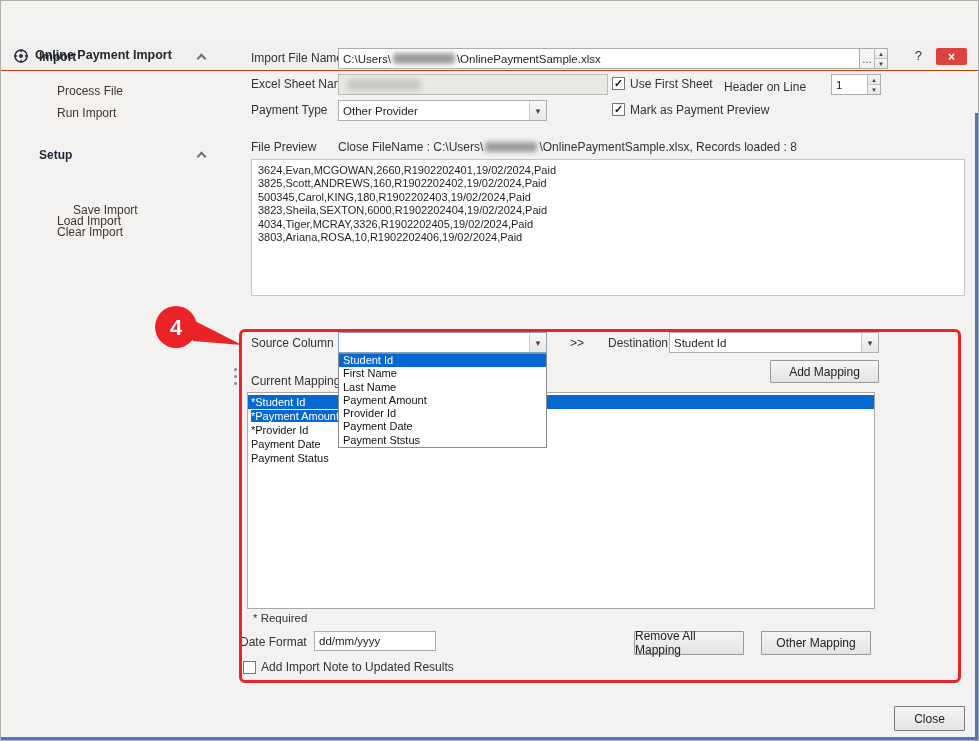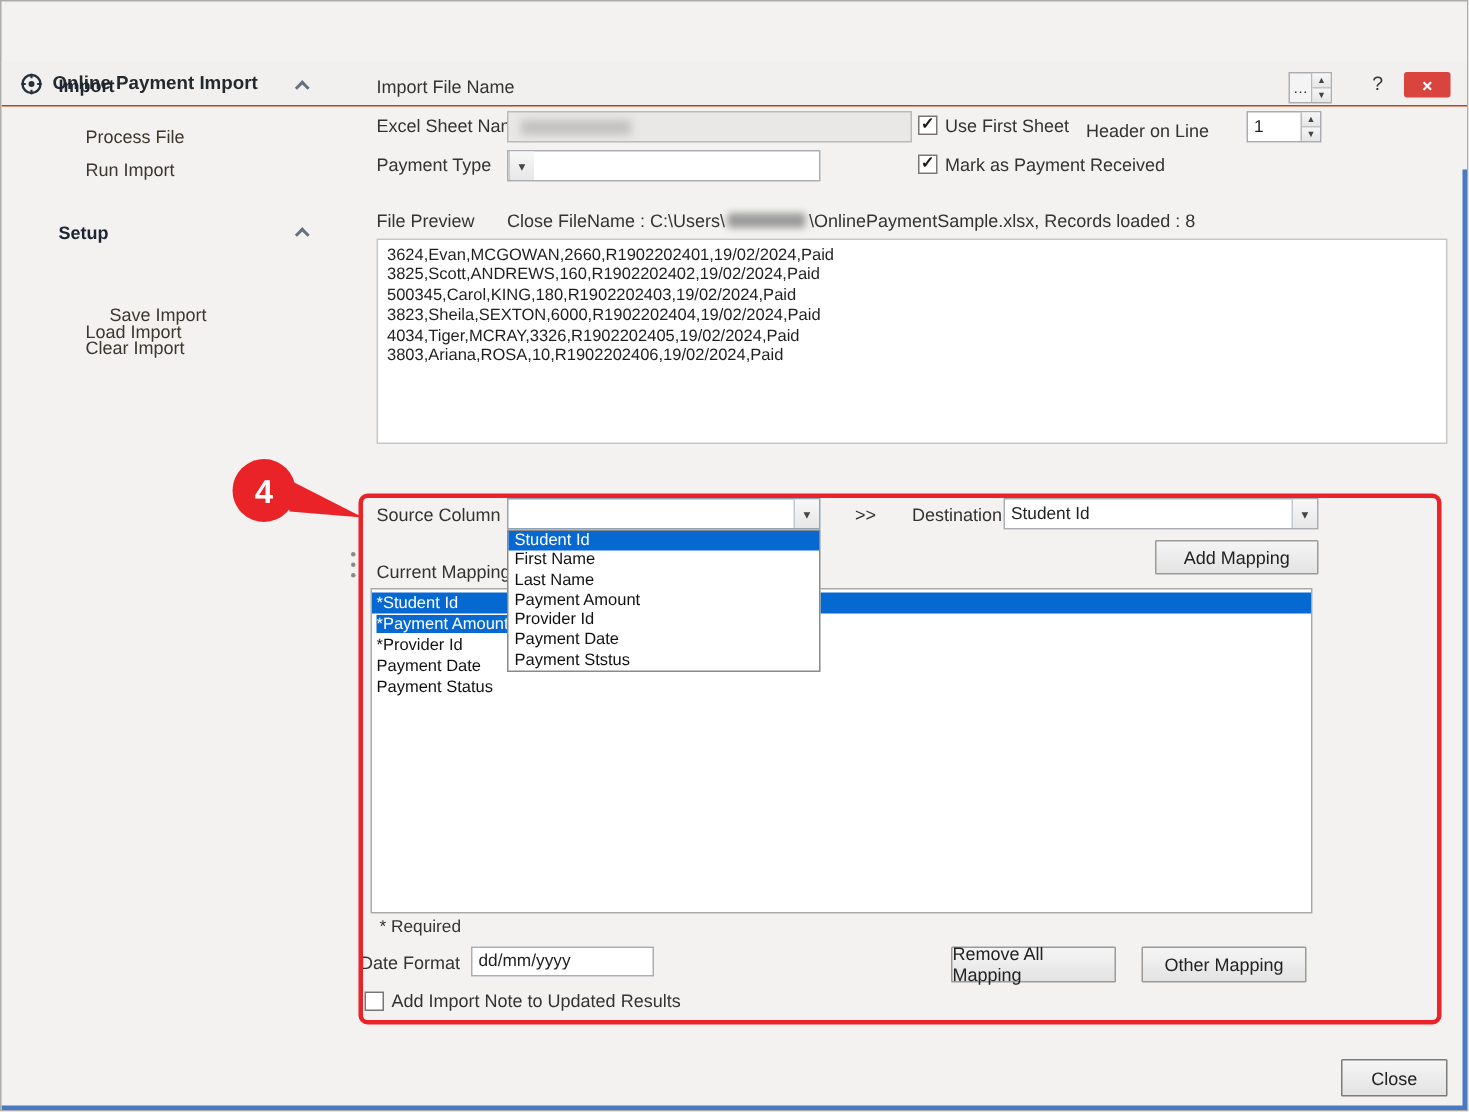--- a/index.html
+++ b/index.html
@@ -115,20 +115,25 @@
 
   <div class="side-header" style="top:147px;">
     <span>Setup</span>
     <span class="chev"></span>
   </div>
   <div class="side-item" style="top:180px;margin-top:33px;">Load Import</div>
   <div class="side-item" style="top:202px;margin-left:16px;">Save Import</div>
   <div class="side-item" style="top:224px;">Clear Import</div>
 
   <div class="lbl" style="left:250px; top:50px;">Import File Name</div>
+  <div class="textbox" style="left:337px; top:47px; width:522px;">
+    <span>C:\Users\</span>
+      <span class="redact"></span>
+      <span>\OnlinePaymentSample.xlsx</span>
+  </div>
   <div class="abs" style="left:858px; top:47px; height:21px; display:flex; border:1px solid #abadb3; background:#f4f4f4;">
     <div style="width:14px; display:flex; align-items:flex-end; justify-content:center; font-size:10px; color:#333; padding-bottom:3px;">
         <span>…</span>
       </div>
     <div class="spin-col" style="height:19px;">
       <div class="spin-cell">
           <span>▲</span>
         </div>
       <div class="spin-cell">
           <span>▼</span>
@@ -152,26 +157,27 @@
           <span>▲</span>
         </div>
       <div class="spin-cell">
           <span>▼</span>
         </div>
     </div>
   </div>
 
   <div class="lbl" style="left:250px; top:102px;">Payment Type</div>
   <div class="combo" style="left:337px; top:99px; width:209px; border-color:#abadb3;">
+    <div class="val">Other Provider</div>
     <div class="dd-btn">▾</div>
   </div>
   <div class="checkbox" style="left:611px; top:102px;">
       <span>✓</span>
     </div>
-  <div class="lbl" style="left:629px; top:102px;">Mark as Payment Received</div>
+  <div class="lbl" style="left:629px; top:102px;">Mark as Payment Preview</div>
 
   <div class="lbl" style="left:250px; top:139px;">File Preview</div>
   <div class="lbl" style="left:337px; top:139px;">
     <span>Close FileName : C:\Users\</span><span class="redact small"></span><span>\OnlinePaymentSample.xlsx, Records loaded : 8</span>
   </div>
   <div class="preview-box">
     <div class="preview-line">3624,Evan,MCGOWAN,2660,R1902202401,19/02/2024,Paid</div>
     <div class="preview-line">3825,Scott,ANDREWS,160,R1902202402,19/02/2024,Paid</div>
     <div class="preview-line">500345,Carol,KING,180,R1902202403,19/02/2024,Paid</div>
     <div class="preview-line">3823,Sheila,SEXTON,6000,R1902202404,19/02/2024,Paid</div>

